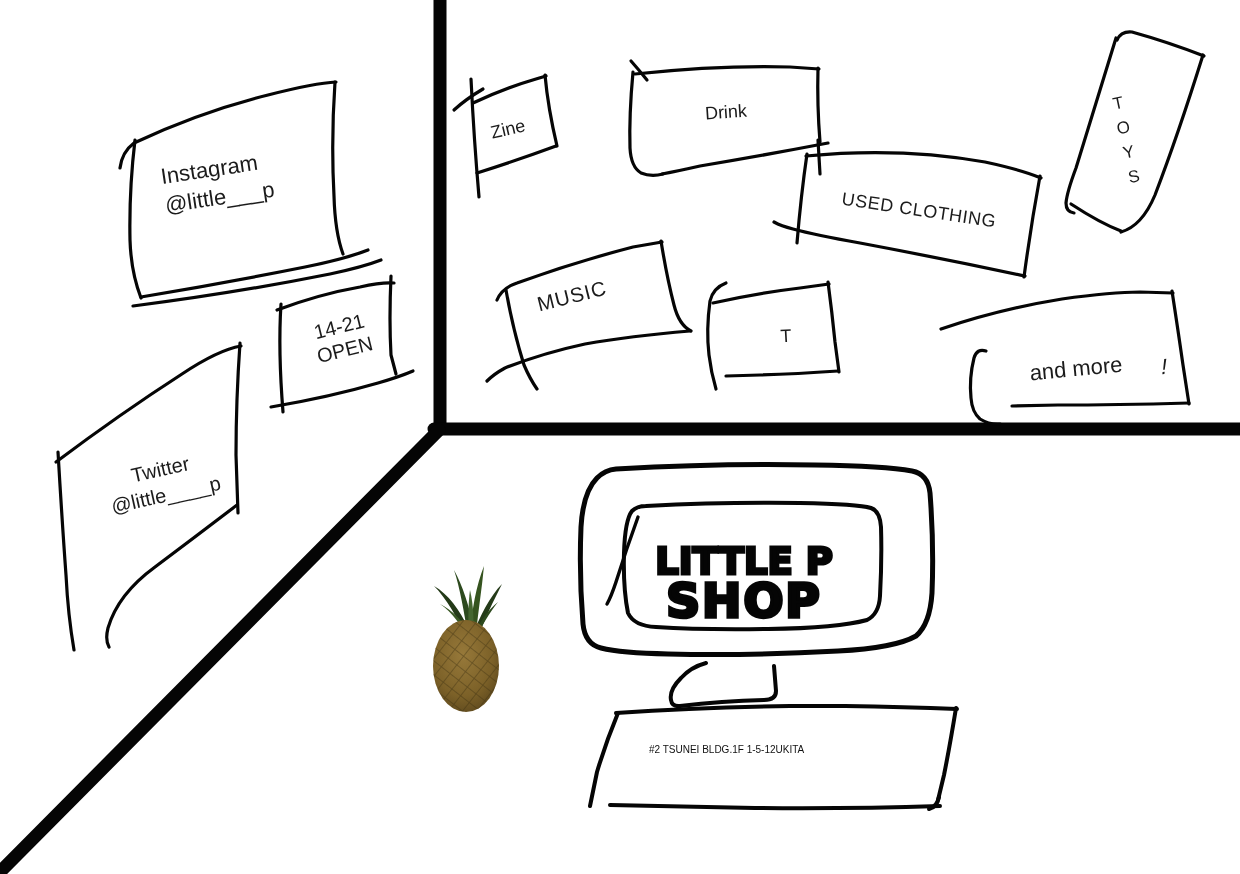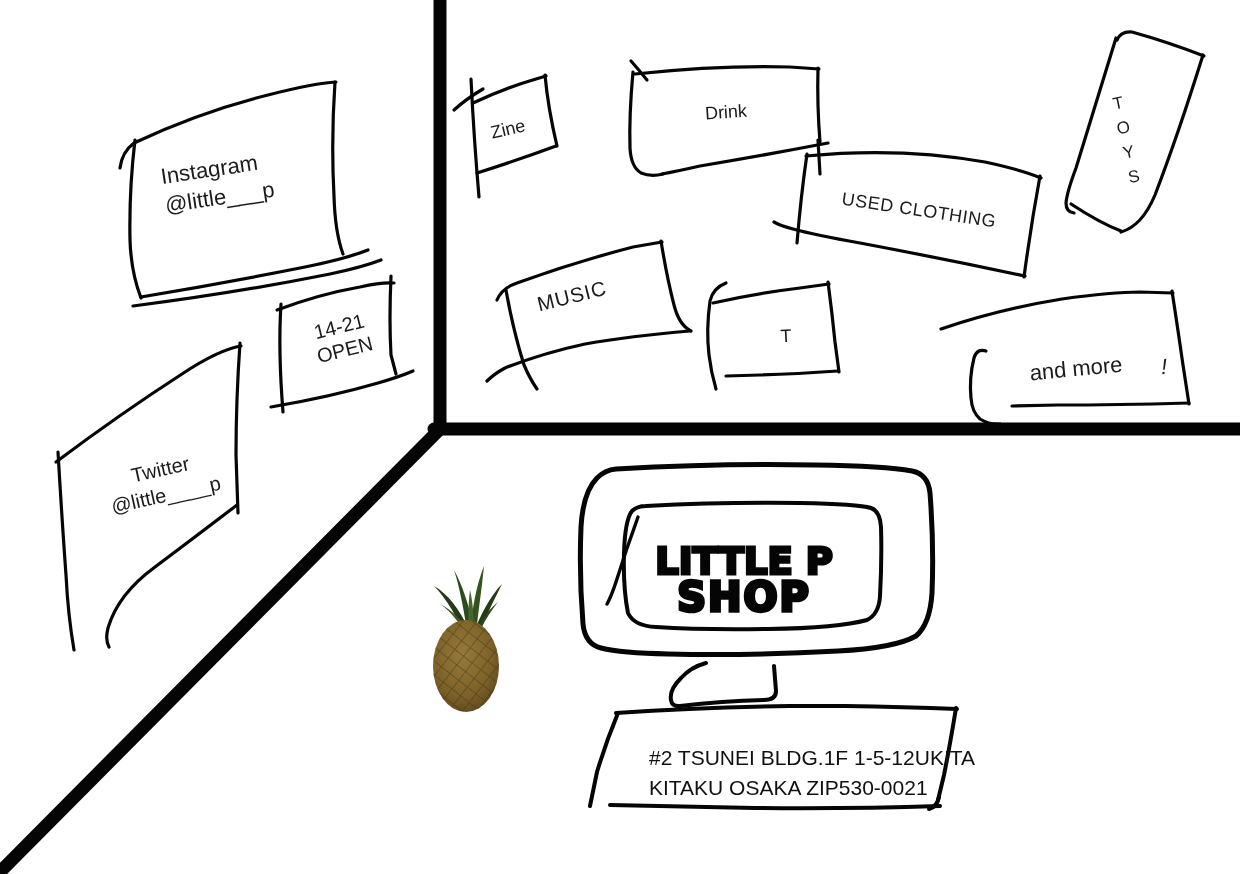--- a/index.html
+++ b/index.html
@@ -17,22 +17,22 @@
   .usedc{left:817px;top:200px;width:204px;font-size:18px;transform:rotate(8.5deg);text-align:center;letter-spacing:.6px;}
   .toys{left:1107px;top:90px;width:38px;transform:rotate(-12deg);display:flex;flex-direction:column;align-items:center;font-size:17px;}
   .toys span{line-height:25px;}
   .music{left:511px;top:284px;width:122px;font-size:20.5px;transform:rotate(-14deg);text-align:center;letter-spacing:1px;}
   .tbox{left:764px;top:326px;width:44px;font-size:18px;transform:rotate(-3deg);text-align:center;}
   .andmore{left:1004px;top:356px;width:144px;font-size:22px;transform:rotate(-5.5deg);text-align:center;}
   .bang{left:1152px;top:354px;width:24px;font-size:22px;font-style:italic;transform:rotate(-4deg);text-align:center;}
   .logo{left:630px;top:544px;width:228px;text-align:center;color:#050505;
         font-family:"DejaVu Sans","Liberation Sans",sans-serif;font-weight:bold;}
   .logo .l1{font-size:37px;line-height:.95;-webkit-text-stroke:3px #050505;letter-spacing:0px;}
-  .logo .l2{font-size:40px;line-height:1;margin-top:-2px;-webkit-text-stroke:3.5px #050505;letter-spacing:2px;}
-  .addr{left:649px;top:743px;width:280px;font-size:21px;line-height:1.42;color:#111;}
+  .logo .l2{font-size:47px;line-height:1;margin-top:-2px;-webkit-text-stroke:3.5px #050505;letter-spacing:2px;}
+  .addr{left:649px;top:743px;width:280px;font-size:10px;line-height:1.42;color:#111;}
   .addr div{white-space:nowrap;}
   #pineapple{position:absolute;left:428px;top:558px;width:80px;height:160px;}
 </style>
 </head>
 <body>
 
 <div id="stage">
 
   <svg id="lineart" viewBox="0 0 1240 874" fill="none" stroke="#050505" stroke-linecap="round" stroke-linejoin="round">
 
@@ -190,16 +190,15 @@
   <div class="label andmore">and more</div>
   <div class="label bang">!</div>
 
   <div class="label logo">
     <div class="l1">LITTLE P</div>
     <div class="l2">SHOP</div>
   </div>
 
   <div class="label addr">
     <div>#2 TSUNEI BLDG.1F 1-5-12UKITA</div>
-    <div>KITAKU OSAKA ZIP530-0021</div>
   </div>
 
 </div>
 
 </body></html>

